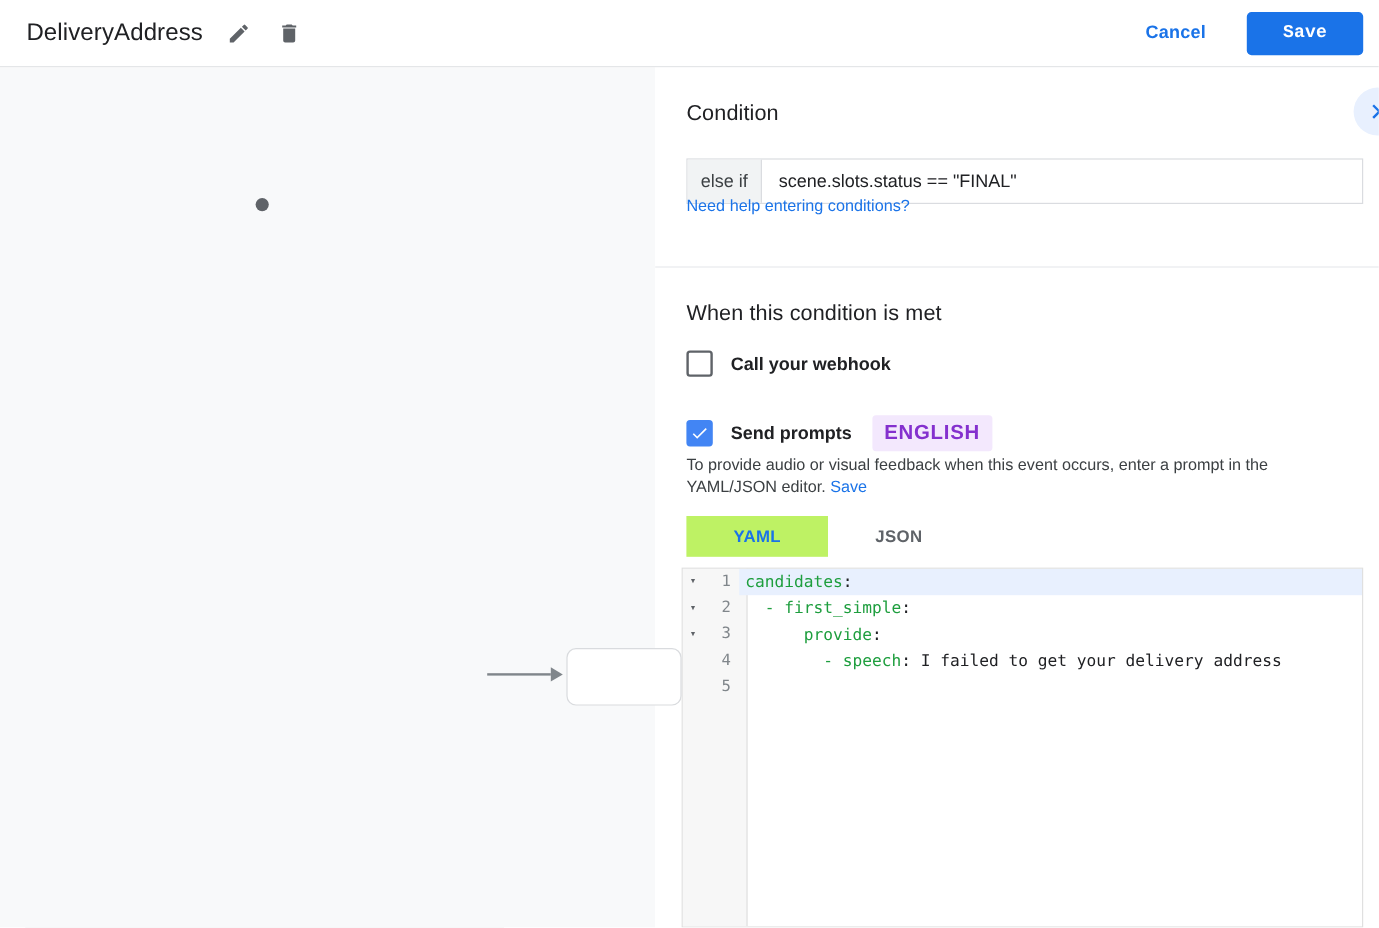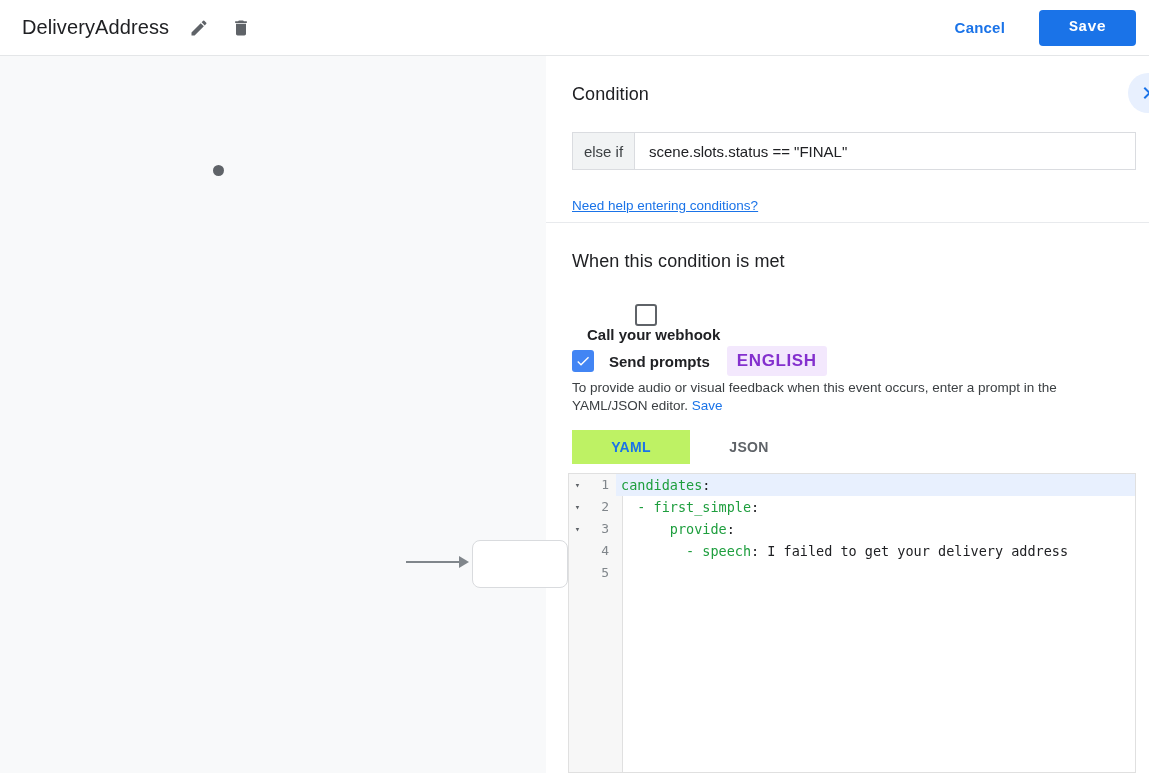--- a/index.html
+++ b/index.html
@@ -79,21 +79,21 @@
     display:flex; align-items:center; padding-left:7px; }
   .panel-h { position:absolute; left:26px; font-size:18px; color:#202124; letter-spacing:.1px; }
 
   .cond-input-row { position:absolute; left:26px; top:76px; width:564px; height:38px;
     border:1px solid #dadce0; display:flex; background:#fff; }
   .cond-prefix { width:62px; background:#f1f3f4; border-right:1px solid #dadce0;
     display:flex; align-items:center; justify-content:center; font-size:15px; color:#3c4043; }
   .cond-input { flex:1; border:none; outline:none; padding:0 14px; font-size:15px;
     color:#202124; font-family:inherit; background:transparent; }
   .link { color:#1a73e8; font-size:13.5px; text-decoration:none; cursor:pointer; }
-  .help-link { position:absolute; left:26px; top:142px;text-decoration:underline; }
+  .help-link { position:absolute; left:26px; top:108px; }
   .panel-divider { position:absolute; left:0; top:166px; width:603px; height:1px; background:#e8eaed; }
 
   .check-row { position:absolute; left:26px; display:flex; align-items:center; }
   .checkbox { width:22px; height:22px; border:2px solid #5f6368; border-radius:3px;
     background:#fff; cursor:pointer; flex:none; }
   .checkbox.checked { border:none; background:#4285f4; display:flex;
     align-items:center; justify-content:center; }
   .check-label { margin-left:15px; font-size:15px; font-weight:700; color:#202124; }
   .lang-badge { margin-left:17px; background:#f3e8fd; color:#8430ce; font-size:17px;
     font-weight:700; letter-spacing:.6px; padding:5px 10px; border-radius:3px; }
@@ -210,21 +210,21 @@
     <div class="cond-input-row">
       <div class="cond-prefix">else if</div>
       <input class="cond-input" type="text" value="scene.slots.status == &quot;FINAL&quot;" style="">
     </div>
     <a class="link help-link">Need help entering conditions?</a>
 
     <div class="panel-divider"></div>
 
     <div class="panel-h" style="top:195px;">When this condition is met</div>
 
-    <div class="check-row" style="top:248px;flex-direction:column;">
+    <div class="check-row" style="top:236px;">
       <div class="checkbox"></div>
       <span class="check-label">Call your webhook</span>
     </div>
 
     <div class="check-row" style="top:290px;">
       <div class="checkbox checked">
         <span style="display:flex">
           <svg width="16" height="16" viewBox="0 0 24 24">
               <path d="M9 16.2L4.8 12l-1.4 1.4L9 19 21 7l-1.4-1.4z" fill="#fff"></path>
             </svg>

